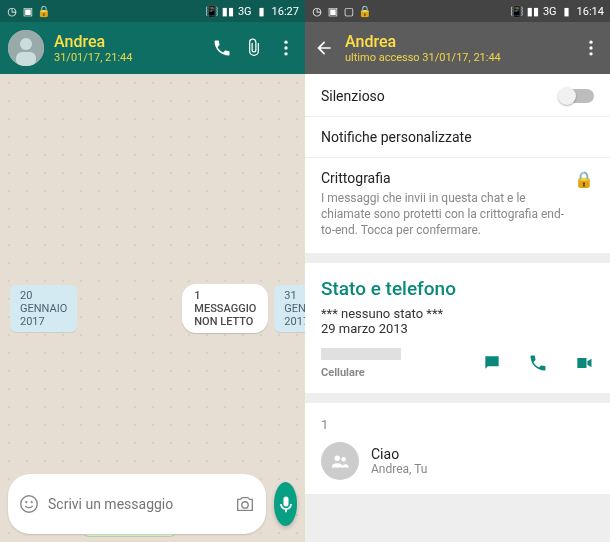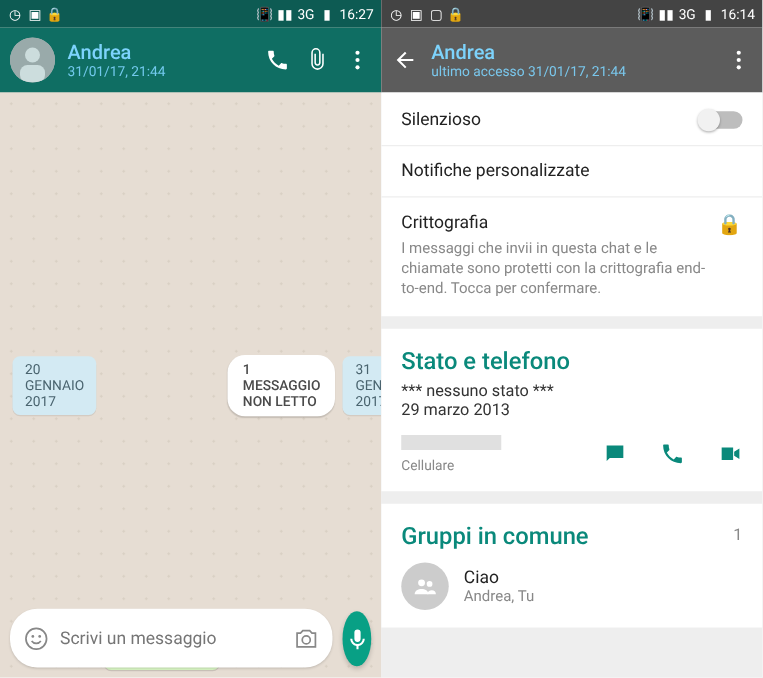--- a/index.html
+++ b/index.html
@@ -9,21 +9,21 @@
   .panel.right { background: #eee; }
 
   
   .statusbar { height: 22px; background: #0d5b53; color: #fff; display: flex; align-items: center; justify-content: space-between; padding: 0 6px; font-size: 11px; }
   .statusbar.right { background: #444; }
   .sb-left { display: flex; gap: 4px; align-items: center; }
   .sb-right { display: flex; gap: 4px; align-items: center; }
   .sb-ic { width: 12px; height: 12px; display: inline-flex; align-items: center; justify-content: center; }
 
   
-  .header { height: 52px; background: #0f6e63; color: #7dd3fc; display: flex; align-items: center; padding: 0 8px; gap: 10px; }
+  .header { height: 52px; background: #0f6e63; color: #fde047; display: flex; align-items: center; padding: 0 8px; gap: 10px; }
   .header.right { background: #5c5c5c; }
   .avatar { width: 36px; height: 36px; border-radius: 50%; background: #bbb; overflow: hidden; }
   .avatar svg { width: 100%; height: 100%; }
   .header-title { flex: 1; display: flex; flex-direction: column; justify-content: center; }
   .hname { font-size: 16px; font-weight: 500; }
   .hsub { font-size: 11px; opacity: .9; }
   .hicon { width: 22px; height: 22px; color: #fff; display: flex; align-items: center; justify-content: center; cursor: pointer; }
   .hicon svg { width: 20px; height: 20px; fill: currentColor; }
 
   
@@ -34,37 +34,37 @@
   .enc-banner .lockico { font-size: 11px; margin-right: 2px; }
   .msg { max-width: 78%; padding: 5px 8px; border-radius: 6px; box-shadow: 0 1px 0 rgba(0,0,0,.12); font-size: 13px; display: inline-flex; align-items: flex-end; gap: 6px; }
   .msg.out { align-self: flex-end; background: #daf8c5; }
   .msg.in  { align-self: flex-start; background: #fff; }
   .msg .time { font-size: 10px; color: #8d9b8f; }
   .ticks { width: 14px; height: 10px; }
   .unread-chip { align-self: center; background: #fff; color: #4a4a4a; font-size: 11px; font-weight: 500; padding: 5px 12px; border-radius: 14px; box-shadow: 0 1px 1px rgba(0,0,0,.15); margin: 6px 0; }
 
   
   .composer { position: absolute; bottom: 8px; left: 8px; right: 8px; display: flex; align-items: center; gap: 8px; }
-  .input-pill { flex: 1; background: #fff; border-radius: 22px; height: 47px; display: flex; align-items: center; padding: 0 10px; gap: 8px; box-shadow: 0 1px 2px rgba(0,0,0,.15); }
+  .input-pill { flex: 1; background: #fff; border-radius: 22px; height: 60px; display: flex; align-items: center; padding: 0 10px; gap: 8px; box-shadow: 0 1px 2px rgba(0,0,0,.15); }
   .input-pill input { border: 0; outline: 0; flex: 1; font-size: 14px; color: #888; background: transparent; }
   .cicon { width: 22px; height: 22px; color: #888; }
   .cicon svg { width: 100%; height: 100%; fill: currentColor; }
   .mic { width: 44px; height: 44px; border-radius: 50%; background: #08a085; display: flex; align-items: center; justify-content: center; box-shadow: 0 2px 4px rgba(0,0,0,.2); }
   .mic svg { width: 20px; height: 20px; fill: #fff; }
 
   
   .rbody { flex: 1; background: #eee; overflow: hidden; display: flex; flex-direction: column; font-size: 13px; color: #333; }
   .card { background: #fff; margin-bottom: 10px; padding: 14px 16px; }
   .row { display: flex; align-items: center; justify-content: space-between; }
   .row .lab { font-size: 14px; color: #222; }
   .row .sub { font-size: 12px; color: #888; margin-top: 4px; line-height: 1.35; }
   .toggle { width: 34px; height: 14px; border-radius: 7px; background: #bdbdbd; position: relative; }
   .toggle::after { content: ""; position: absolute; width: 18px; height: 18px; border-radius: 50%; background: #f1f1f1; box-shadow: 0 1px 2px rgba(0,0,0,.3); left: -2px; top: -2px; }
   .sechead { font-size: 19px; font-weight: 500; color: #0a897b; margin-bottom: 6px; }
-  .phone-row { display: flex; align-items: center; gap: 20px; margin-top: 12px; }
+  .phone-row { display: flex; align-items: center; gap: 20px; margin-top: 12px; font-weight: bold; }
   .phone-num { flex: 1; }
   .phone-num .blk { width: 80px; height: 12px; background: #e0e0e0; }
   .phone-num .lbl { font-size: 11px; color: #888; margin-top: 6px; }
   .acts { display: flex; gap: 26px; }
   .acts .a { width: 20px; height: 20px; color: #0a897b; }
   .acts .a svg { width: 100%; height: 100%; fill: currentColor; }
   .gavatar { width: 38px; height: 38px; border-radius: 50%; background: #ccc; display: flex; align-items: center; justify-content: center; }
   .gavatar svg { width: 22px; height: 22px; fill: #fff; }
   .grow { display: flex; align-items: center; gap: 12px; margin-top: 10px; }
   .gmeta .n { font-size: 14px; color: #222; }
@@ -246,21 +246,20 @@
               </svg></div>
           <div class="a"><svg viewBox="0 0 24 24">
                 <path d="M4 6h11v12H4z M16 10l5-3v10l-5-3z"></path>
               </svg></div>
         </div>
       </div>
     </div>
 
     <div class="card">
       <div class="row">
-        <div class="sechead" style="margin:0">Gruppi in comune</div>
         <div class="count">1</div>
       </div>
       <div class="grow">
         <div class="gavatar">
           <svg viewBox="0 0 24 24">
               <circle cx="9" cy="9" r="3"></circle>
               <circle cx="16" cy="10" r="2.5"></circle>
               <path d="M3 19c0-3 3-4.5 6-4.5s6 1.5 6 4.5"></path>
               <path d="M14 19c0-2.2 2-3.5 4-3.5s3.5 1 3.5 3.5"></path>
             </svg>

